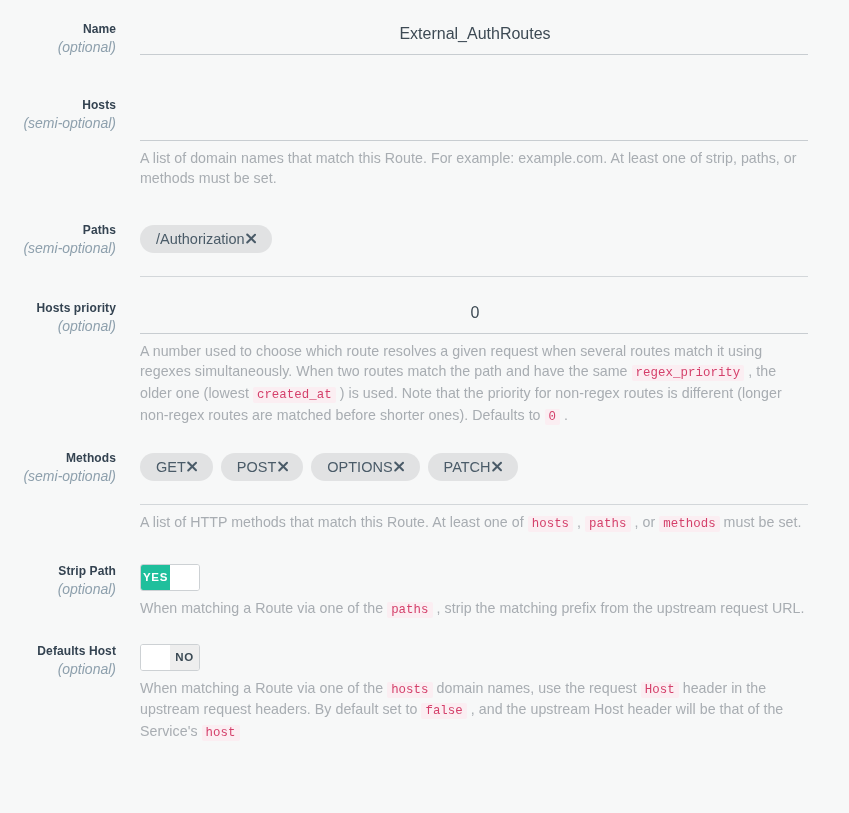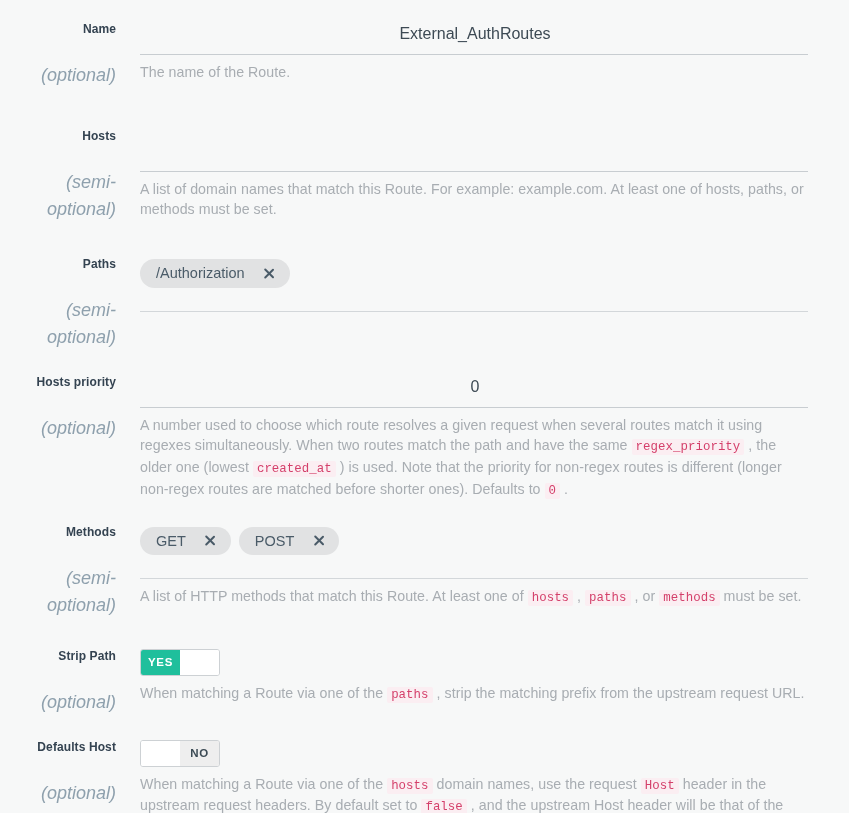--- a/index.html
+++ b/index.html
@@ -34,26 +34,25 @@
     box-sizing: border-box;
   }
   .label-title {
     font-size: 12px;
     font-weight: bold;
     color: #344351;
     line-height: 1.25;
     letter-spacing: .1px;
   }
   .label-sub {
-    font-size: 18px;
+    font-size: 14px;
     font-style: italic;
     color: #8ea0ad;
     line-height: 1.5;
     font-weight: normal;
-    margin-top: 25px;
   }
   .control-col {
     flex: 1;
     min-width: 0;
     padding-right: 41px;
     box-sizing: border-box;
   }
 
   
   .text-input {
@@ -89,21 +88,21 @@
   
   .chips {
     display: flex;
     flex-wrap: wrap;
     gap: 8px;
     padding-top: 2px;
   }
   .chip {
     display: inline-flex;
     align-items: center;
-    gap: 18px;
+    gap: 0;
     background: #e1e2e3;
     border-radius: 20px;
     padding: 7px 14px 7px 16px;
     font-size: 14.5px;
     color: #4a5b68;
     line-height: 1;
   }
   .chip .x {
     display: inline-block;
     width: 13px;
@@ -126,21 +125,21 @@
   .chip .x::after  { transform: translateX(-50%) rotate(-45deg); }
 
   .chips-rule {
     border-bottom: 1px solid #d3d7da;
     margin-top: 23px;
   }
 
   
   .toggle {
     display: inline-flex;
-    width: 80px;
+    width: 60px;
     height: 27px;
     border: 1px solid #cdd1d4;
     border-radius: 3px;
     overflow: hidden;
     background: #fff;
     box-sizing: border-box;
   }
   .toggle .half {
     flex: 1;
     display: flex;
@@ -167,34 +166,33 @@
 
   <div class="top-pad"></div>
 
   <div class="field">
     <div class="label-col">
       <div class="label-title">Name</div>
       <div class="label-sub">(optional)</div>
     </div>
     <div class="control-col">
       <div class="text-input">External_AuthRoutes</div>
-      <div class="helper">The name of the Route.</div>
     </div>
   </div>
 
   <div class="sp-40"></div>
 
   <div class="field">
     <div class="label-col">
       <div class="label-title">Hosts</div>
       <div class="label-sub">(semi-optional)</div>
     </div>
     <div class="control-col">
       <div class="text-input empty"></div>
-      <div class="helper">A list of domain names that match this Route. For example: example.com. At least one of hosts, paths, or methods must be set.</div>
+      <div class="helper">A list of domain names that match this Route. For example: example.com. At least one of strip, paths, or methods must be set.</div>
     </div>
   </div>
 
   <div class="sp-34"></div>
 
   <div class="field">
     <div class="label-col">
       <div class="label-title">Paths</div>
       <div class="label-sub">(semi-optional)</div>
     </div>
@@ -232,20 +230,28 @@
       <div class="label-sub">(semi-optional)</div>
     </div>
     <div class="control-col">
       <div class="chips">
         <span class="chip">
           <span>GET</span>
           <span class="x"></span>
         </span>
         <span class="chip">
           <span>POST</span>
+          <span class="x"></span>
+        </span>
+        <span class="chip">
+          <span>OPTIONS</span>
+          <span class="x"></span>
+        </span>
+        <span class="chip">
+          <span>PATCH</span>
           <span class="x"></span>
         </span>
       </div>
       <div class="chips-rule"></div>
       <div class="helper">
         <span>A list of HTTP methods that match this Route. At least one of </span><code class="inline">hosts</code><span> , </span><code class="inline">paths</code><span> , or </span><code class="inline">methods</code><span> must be set.</span>
       </div>
     </div>
   </div>
 

